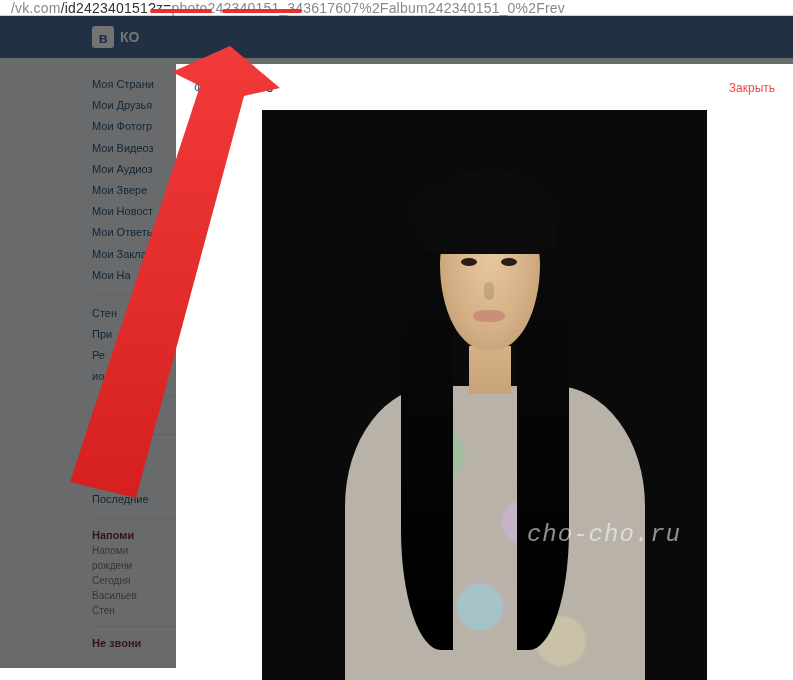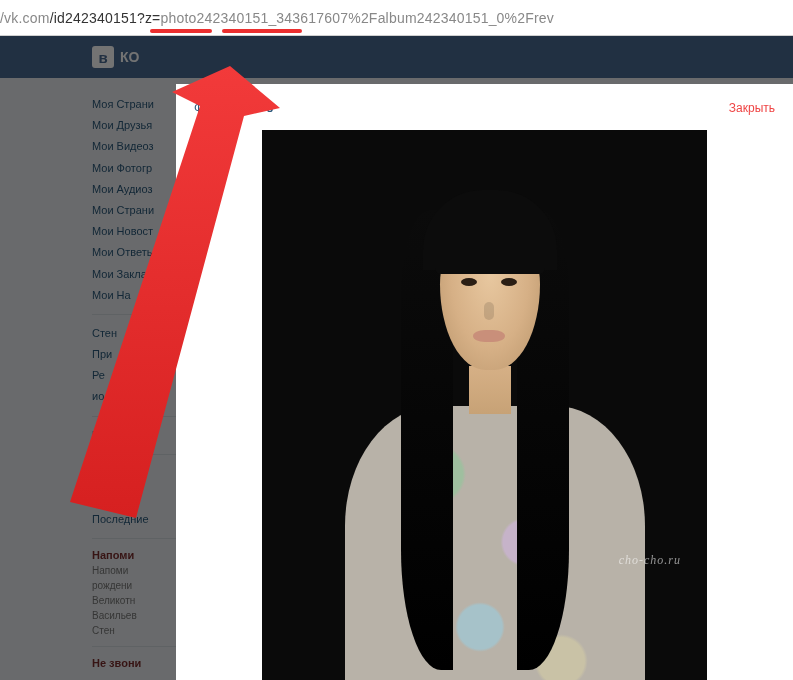--- a/index.html
+++ b/index.html
@@ -7,26 +7,26 @@
   font-family: -apple-system, BlinkMacSystemFont, "Segoe UI", Tahoma, Arial, sans-serif;
   font-size: 11px;
   width: 793px;
   height: 680px;
   overflow: hidden;
   background: #fff;
 }
 
 
 .url-bar {
-  height: 36px;
+  height: 16px;
   background: #fff;
   border-bottom: 1px solid #d0d0d0;
   display: flex;
   align-items: center;
-  padding: 0 0;
+  padding: 0 11px;
   color: #555;
   font-size: 14px;
   font-family: "Segoe UI", Arial, sans-serif;
 }
 .url-text { white-space: nowrap; letter-spacing: 0.2px; }
 .url-text .dim { color: #888; }
 .url-text .dark { color: #333; }
 
 
 .page-stage {
@@ -236,23 +236,23 @@
     radial-gradient(circle at 45% 65%, #a6c2c9 0 8%, transparent 9%),
     radial-gradient(circle at 72% 75%, #c9c2a6 0 7%, transparent 8%),
     #b8b2a8;
   border-radius: 90px 90px 0 0 / 120px 120px 0 0;
 }
 .watermark {
   position: absolute;
   right: 26px;
   bottom: 152px;
   color: rgba(255,255,255,0.55);
-  font-family: Liberation Serif, serif;
+  font-family: Liberation Mono, monospace;
   font-style: italic;
-  font-size: 12px;
+  font-size: 24px;
   letter-spacing: 1px;
 }
 
 
 .underline {
   position: absolute;
   height: 4px;
   background: #eb2f2f;
   border-radius: 2px;
 }
@@ -280,45 +280,45 @@
     <div class="header-bar">
       <div class="logo-box">
         <span class="logo-glyph">в</span>
         <span>КО</span>
       </div>
     </div>
     <div class="content-row">
       <nav class="sidebar">
         <a>Моя Страни</a>
         <a>Мои Друзья</a>
+        <a>Мои Фотогр</a>
         <a>Мои Видеоз</a>
-        <a>Мои Фотогр</a>
         <a>Мои Аудиоз</a>
-        <a>Мои Страни</a>
+        <a>Мои Звере</a>
         <a>Мои Новост</a>
         <a>Мои Ответь</a>
         <a>Мои Заклад</a>
         <a>Мои На</a>
         <div class="sep"></div>
         <a>Стен</a>
         <a>При</a>
         <a>Ре</a>
         <a>ио</a>
         <div class="sep"></div>
         <a>[ VKopt ]</a>
         <div class="sep"></div>
         <div class="block-title">Напоми</div>
         <div class="block-sub">Чемпиона</div>
         <div class="block-sub">по хоккею</div>
         <a>Последние</a>
         <div class="sep"></div>
         <div class="block-title">Напоми</div>
         <div class="block-sub">Напоми</div>
         <div class="block-sub">рождени</div>
-        <div class="block-sub">Великотн</div>
+        <div class="block-sub">Сегодня</div>
         <div class="block-sub">Васильев</div>
         <div class="block-sub">Стен</div>
         <div class="sep"></div>
         <div class="block-title">Не звони</div>
       </nav>
     </div>
   </div>
 
   <div class="dimmer"></div>
 

